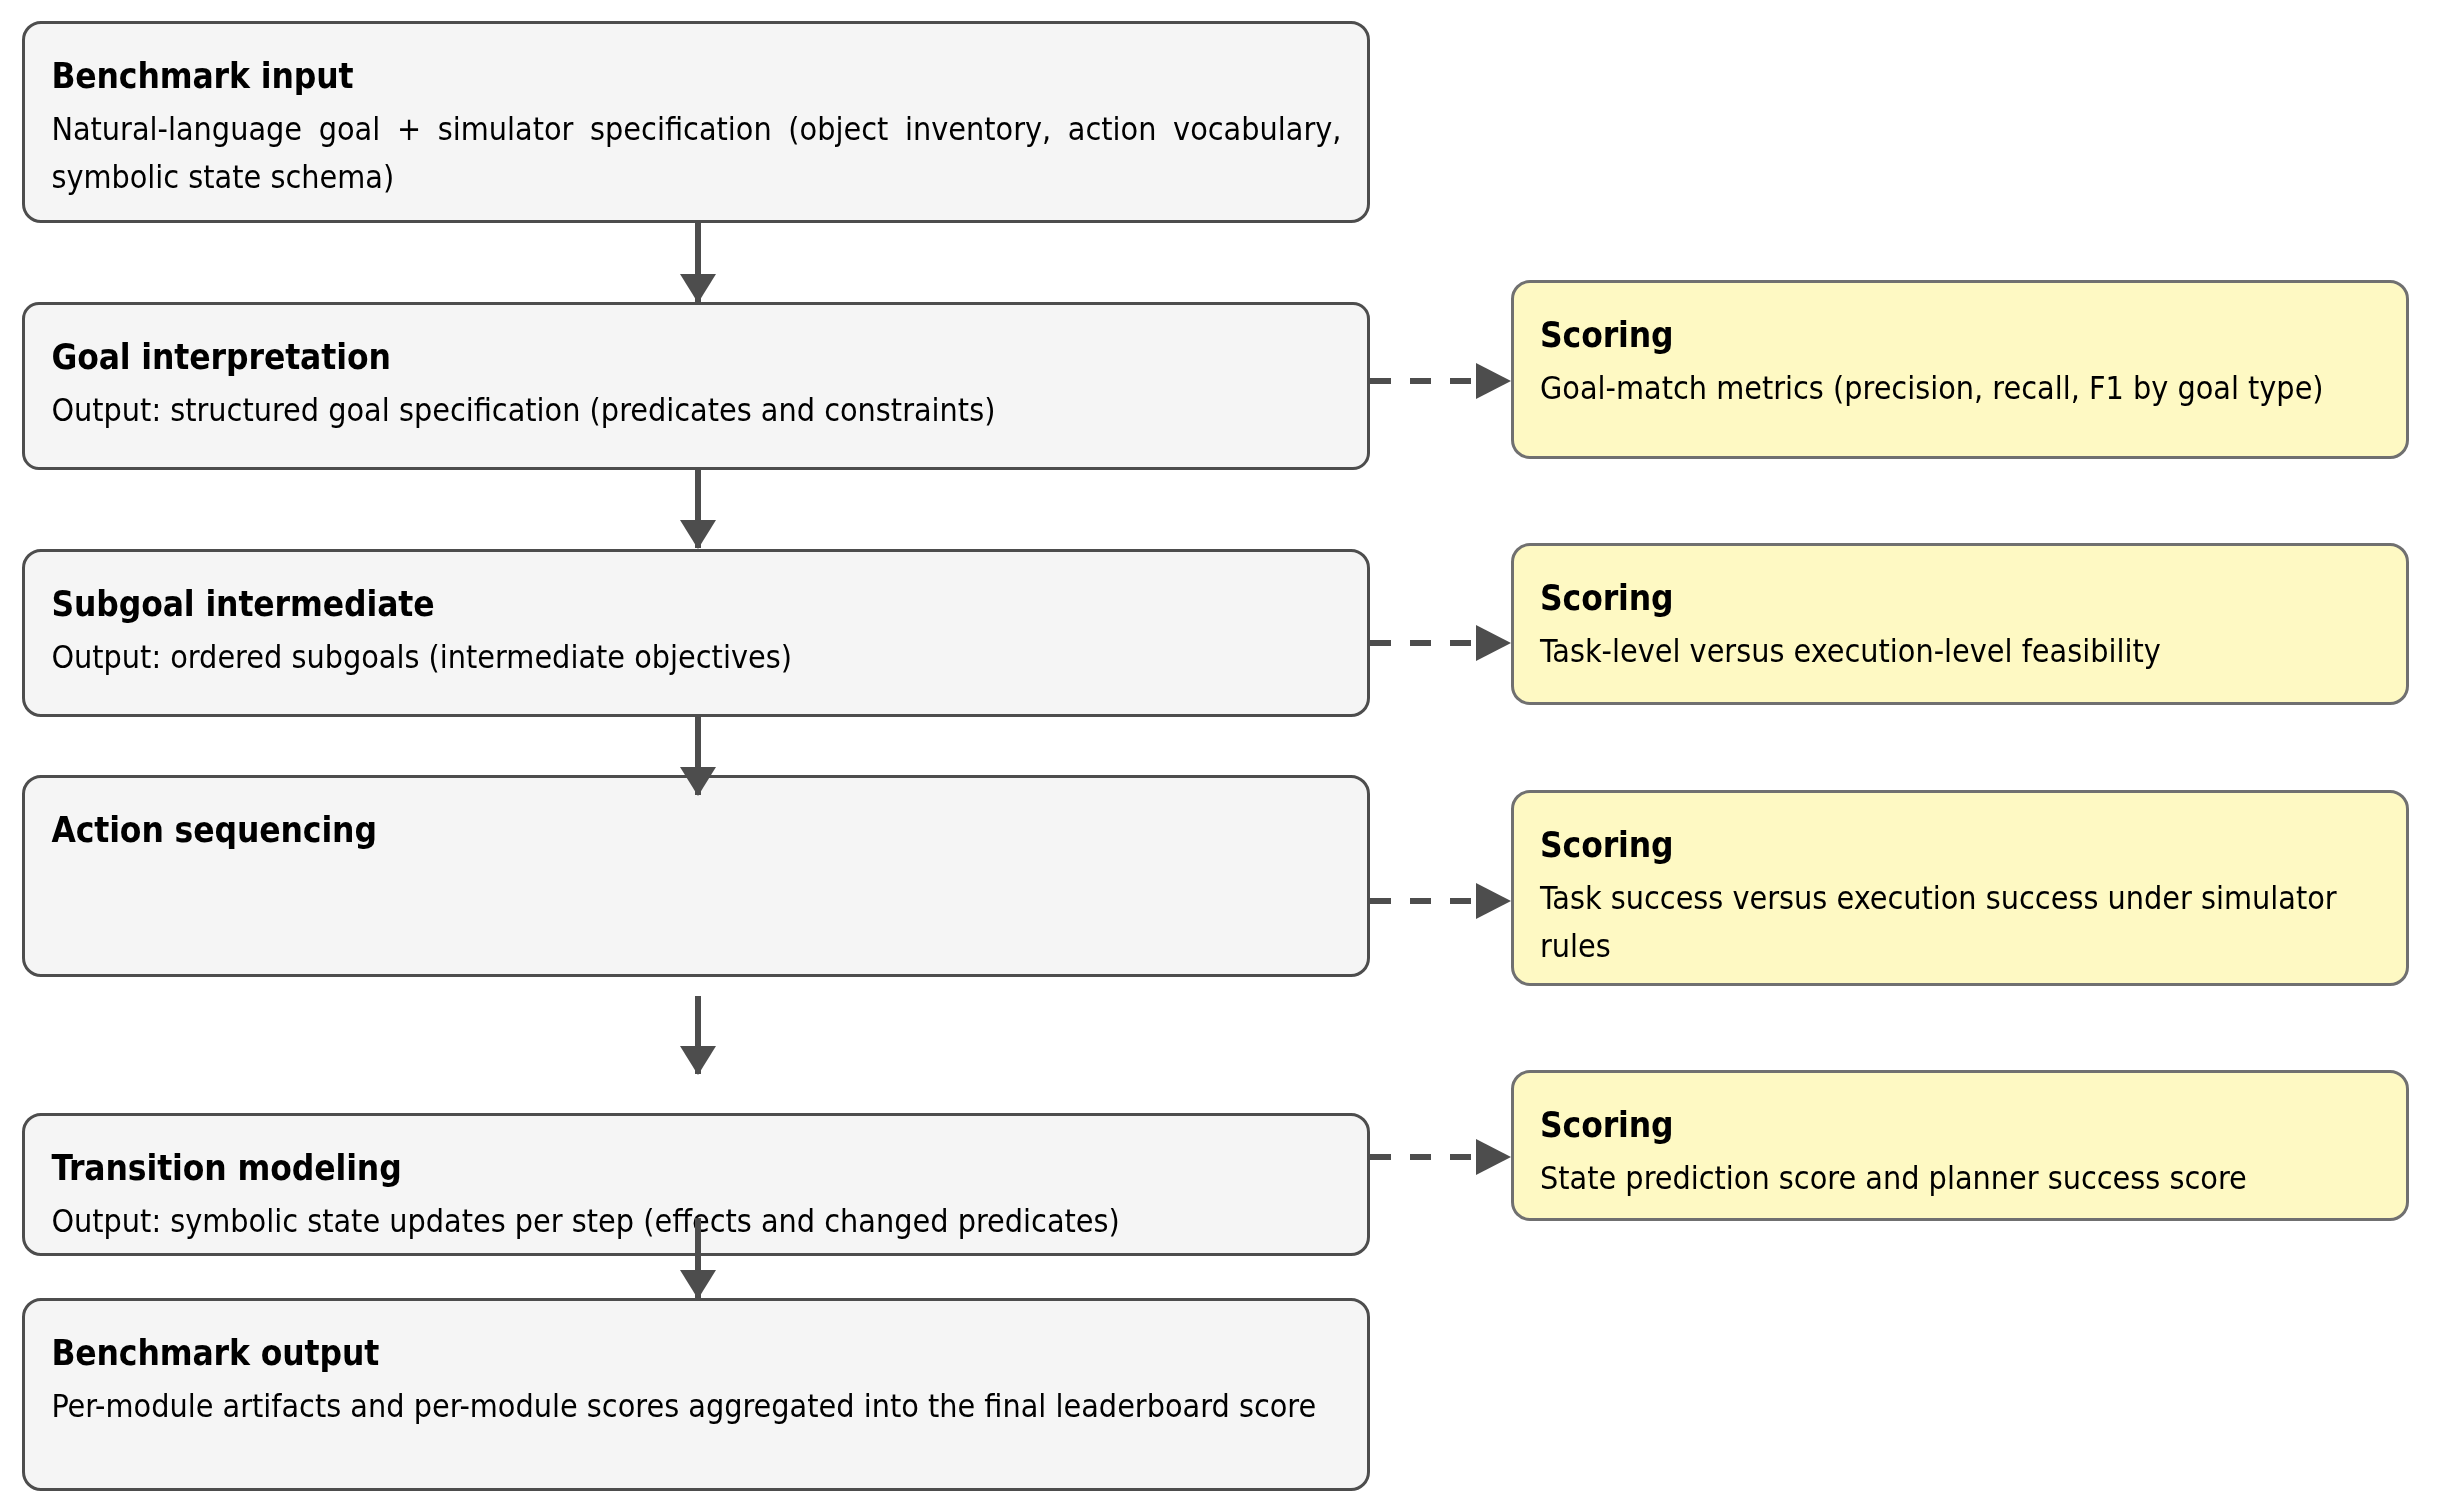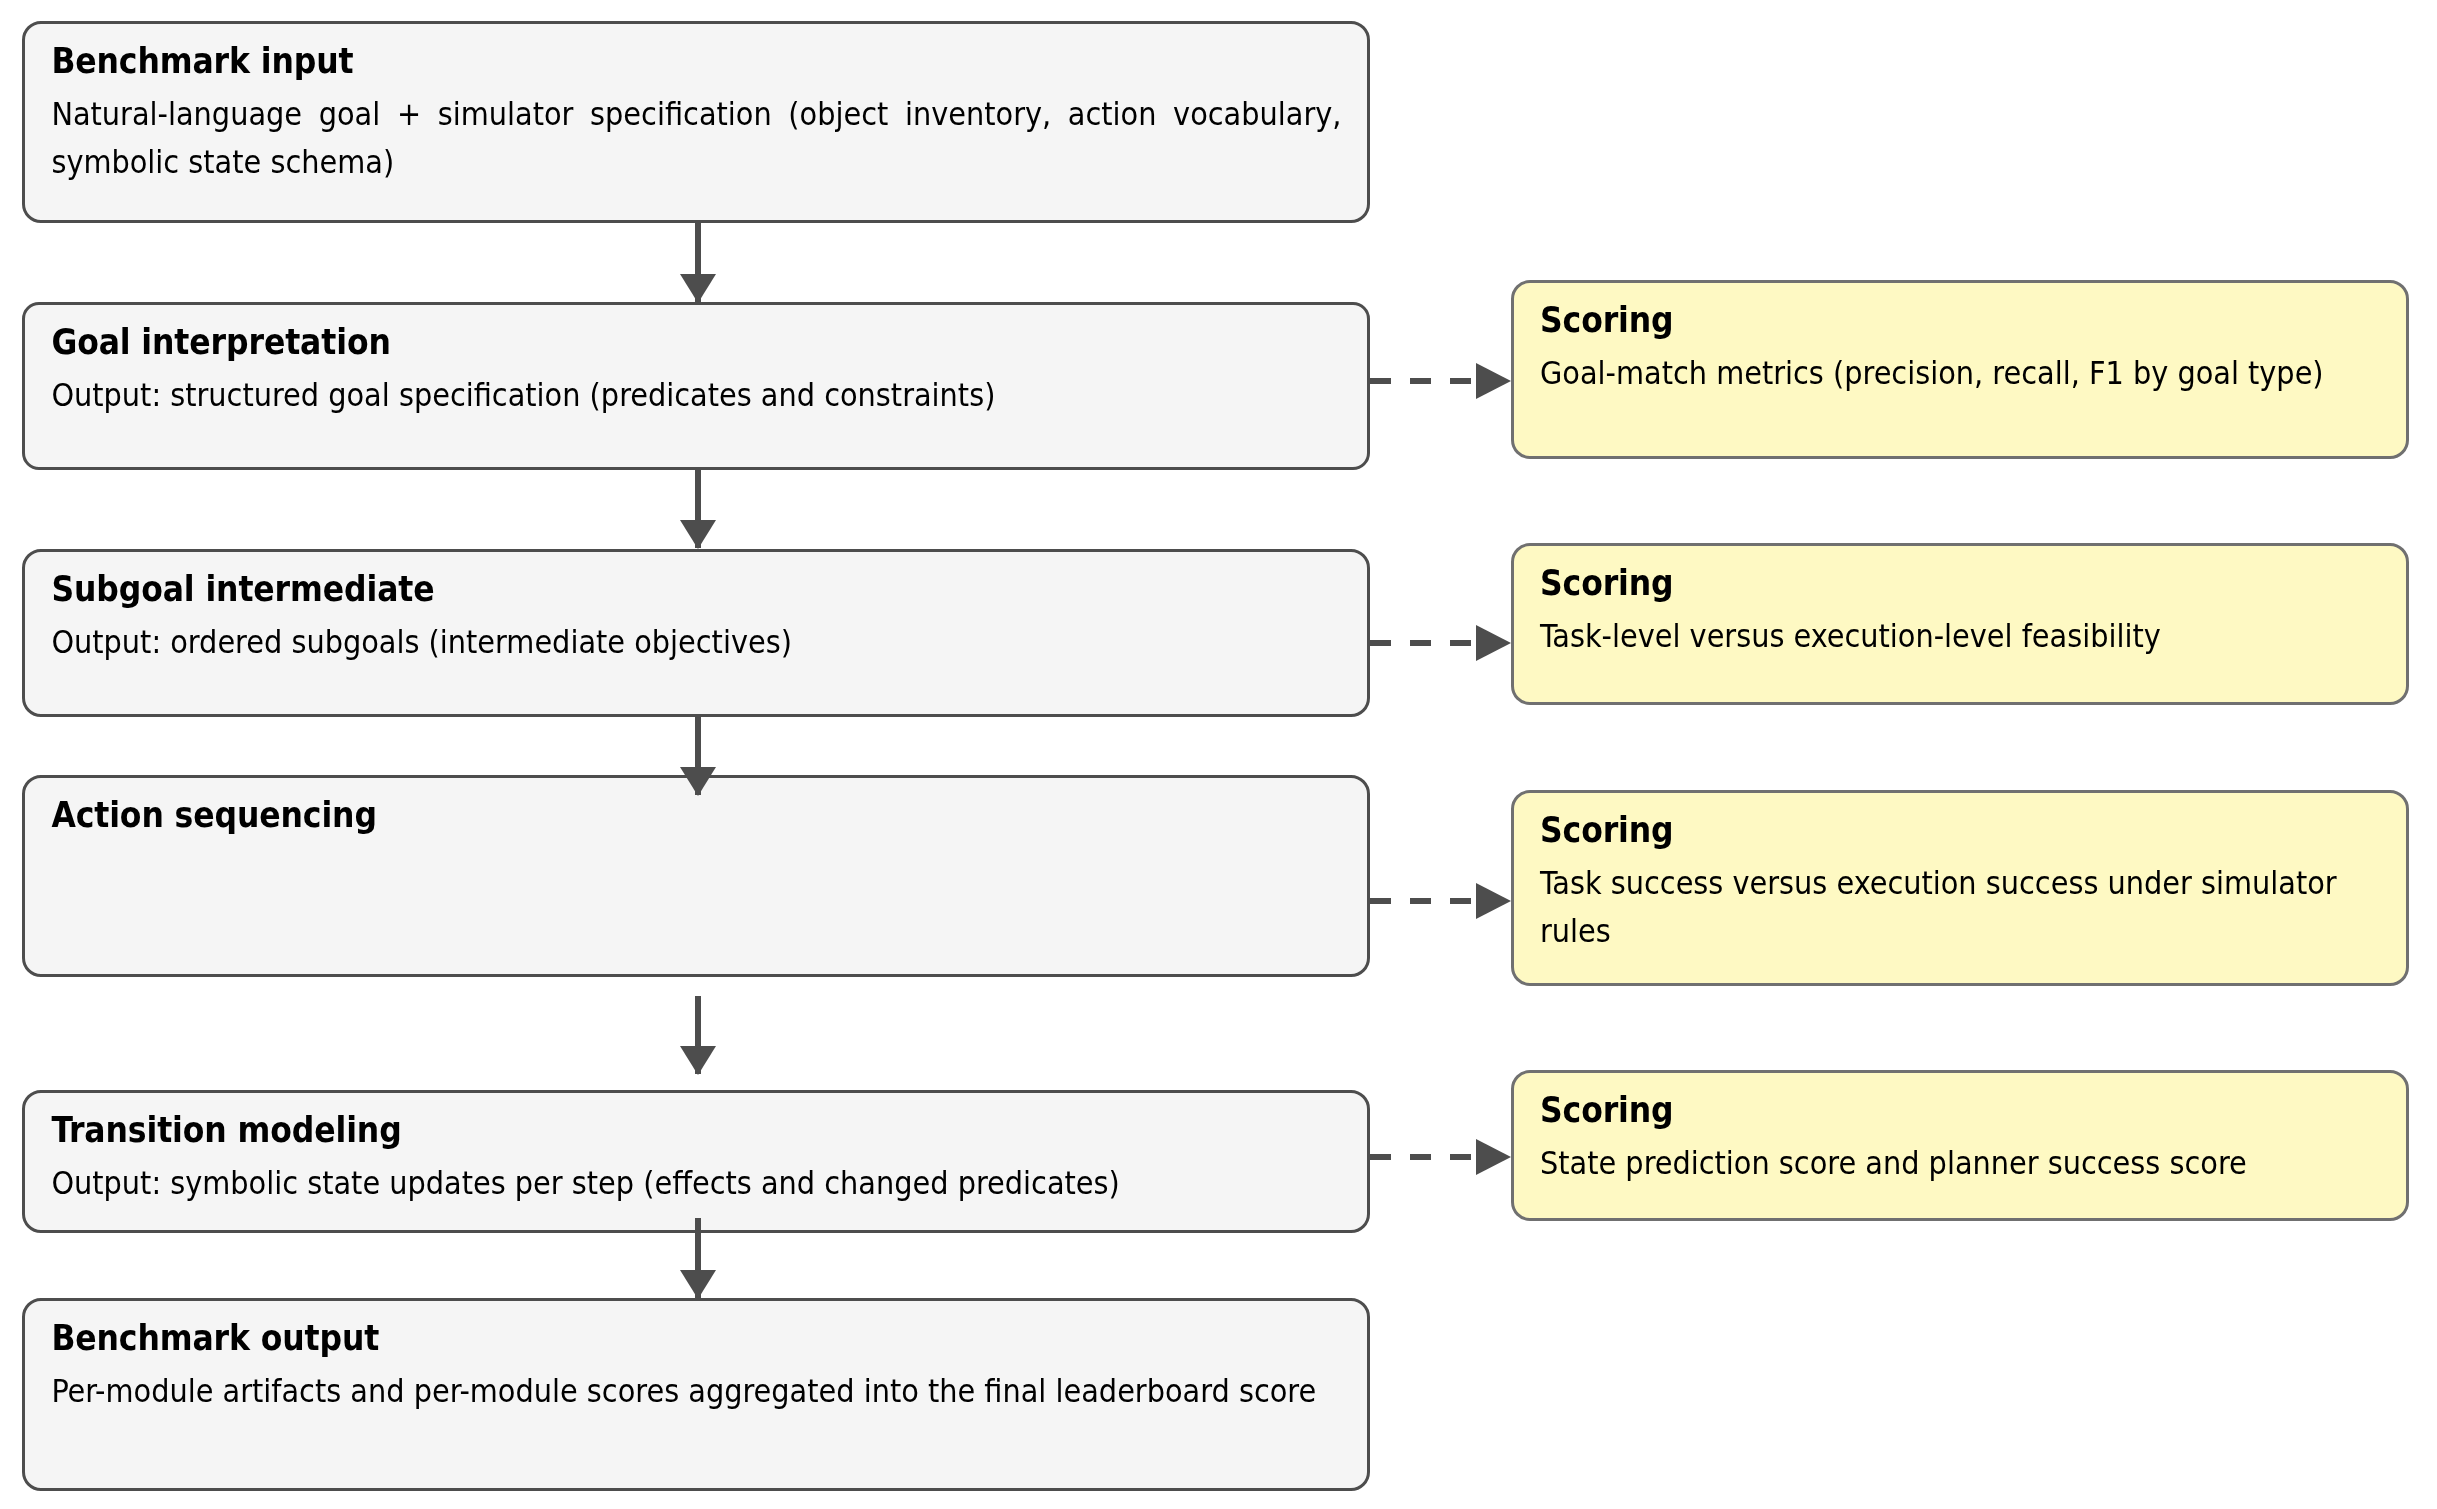--- a/index.html
+++ b/index.html
@@ -20,21 +20,21 @@
     left: 0; top: 0;
     width: 2438px;
     height: 1510px;
   }
 
   
   .node {
     position: absolute;
     box-sizing: border-box;
     border-radius: 19px;
-    padding: 19px 26px 17px 26px;
+    padding: 34px 26px 17px 26px;
   }
   .node.module {
     background: #f5f5f5;
     border: 3.4px solid #4d4d4d;
   }
   .node.scoring {
     background: #fef9c3;
     border: 3.4px solid #707070;
   }
 
@@ -56,21 +56,21 @@
   .node.module .node-body { text-align: justify; }
 
   
   .col-left  { left: 22.4px;   width: 1348px; }
   .col-right { left: 1511px; width: 898px; }
 
   .row1 { top: 21px;   height: 202px; }
   .row2 { top: 302px;  height: 168px; border-radius: 17px; }
   .row3 { top: 549px;  height: 168px; }
   .row4 { top: 775px; height: 202px; }
-  .row5 { top: 1090px; height: 143px; }
+  .row5 { top: 1113px; height: 143px; }
   .row6 { top: 1298px; height: 193px; }
 
   .s-row2 { top: 280px;  height: 179px; }
   .s-row3 { top: 543px;  height: 162px; }
   .s-row4 { top: 790px; height: 196px; }
   .s-row5 { top: 1070px; height: 151px; }
 
   
   .v-arrow {
     position: absolute;

